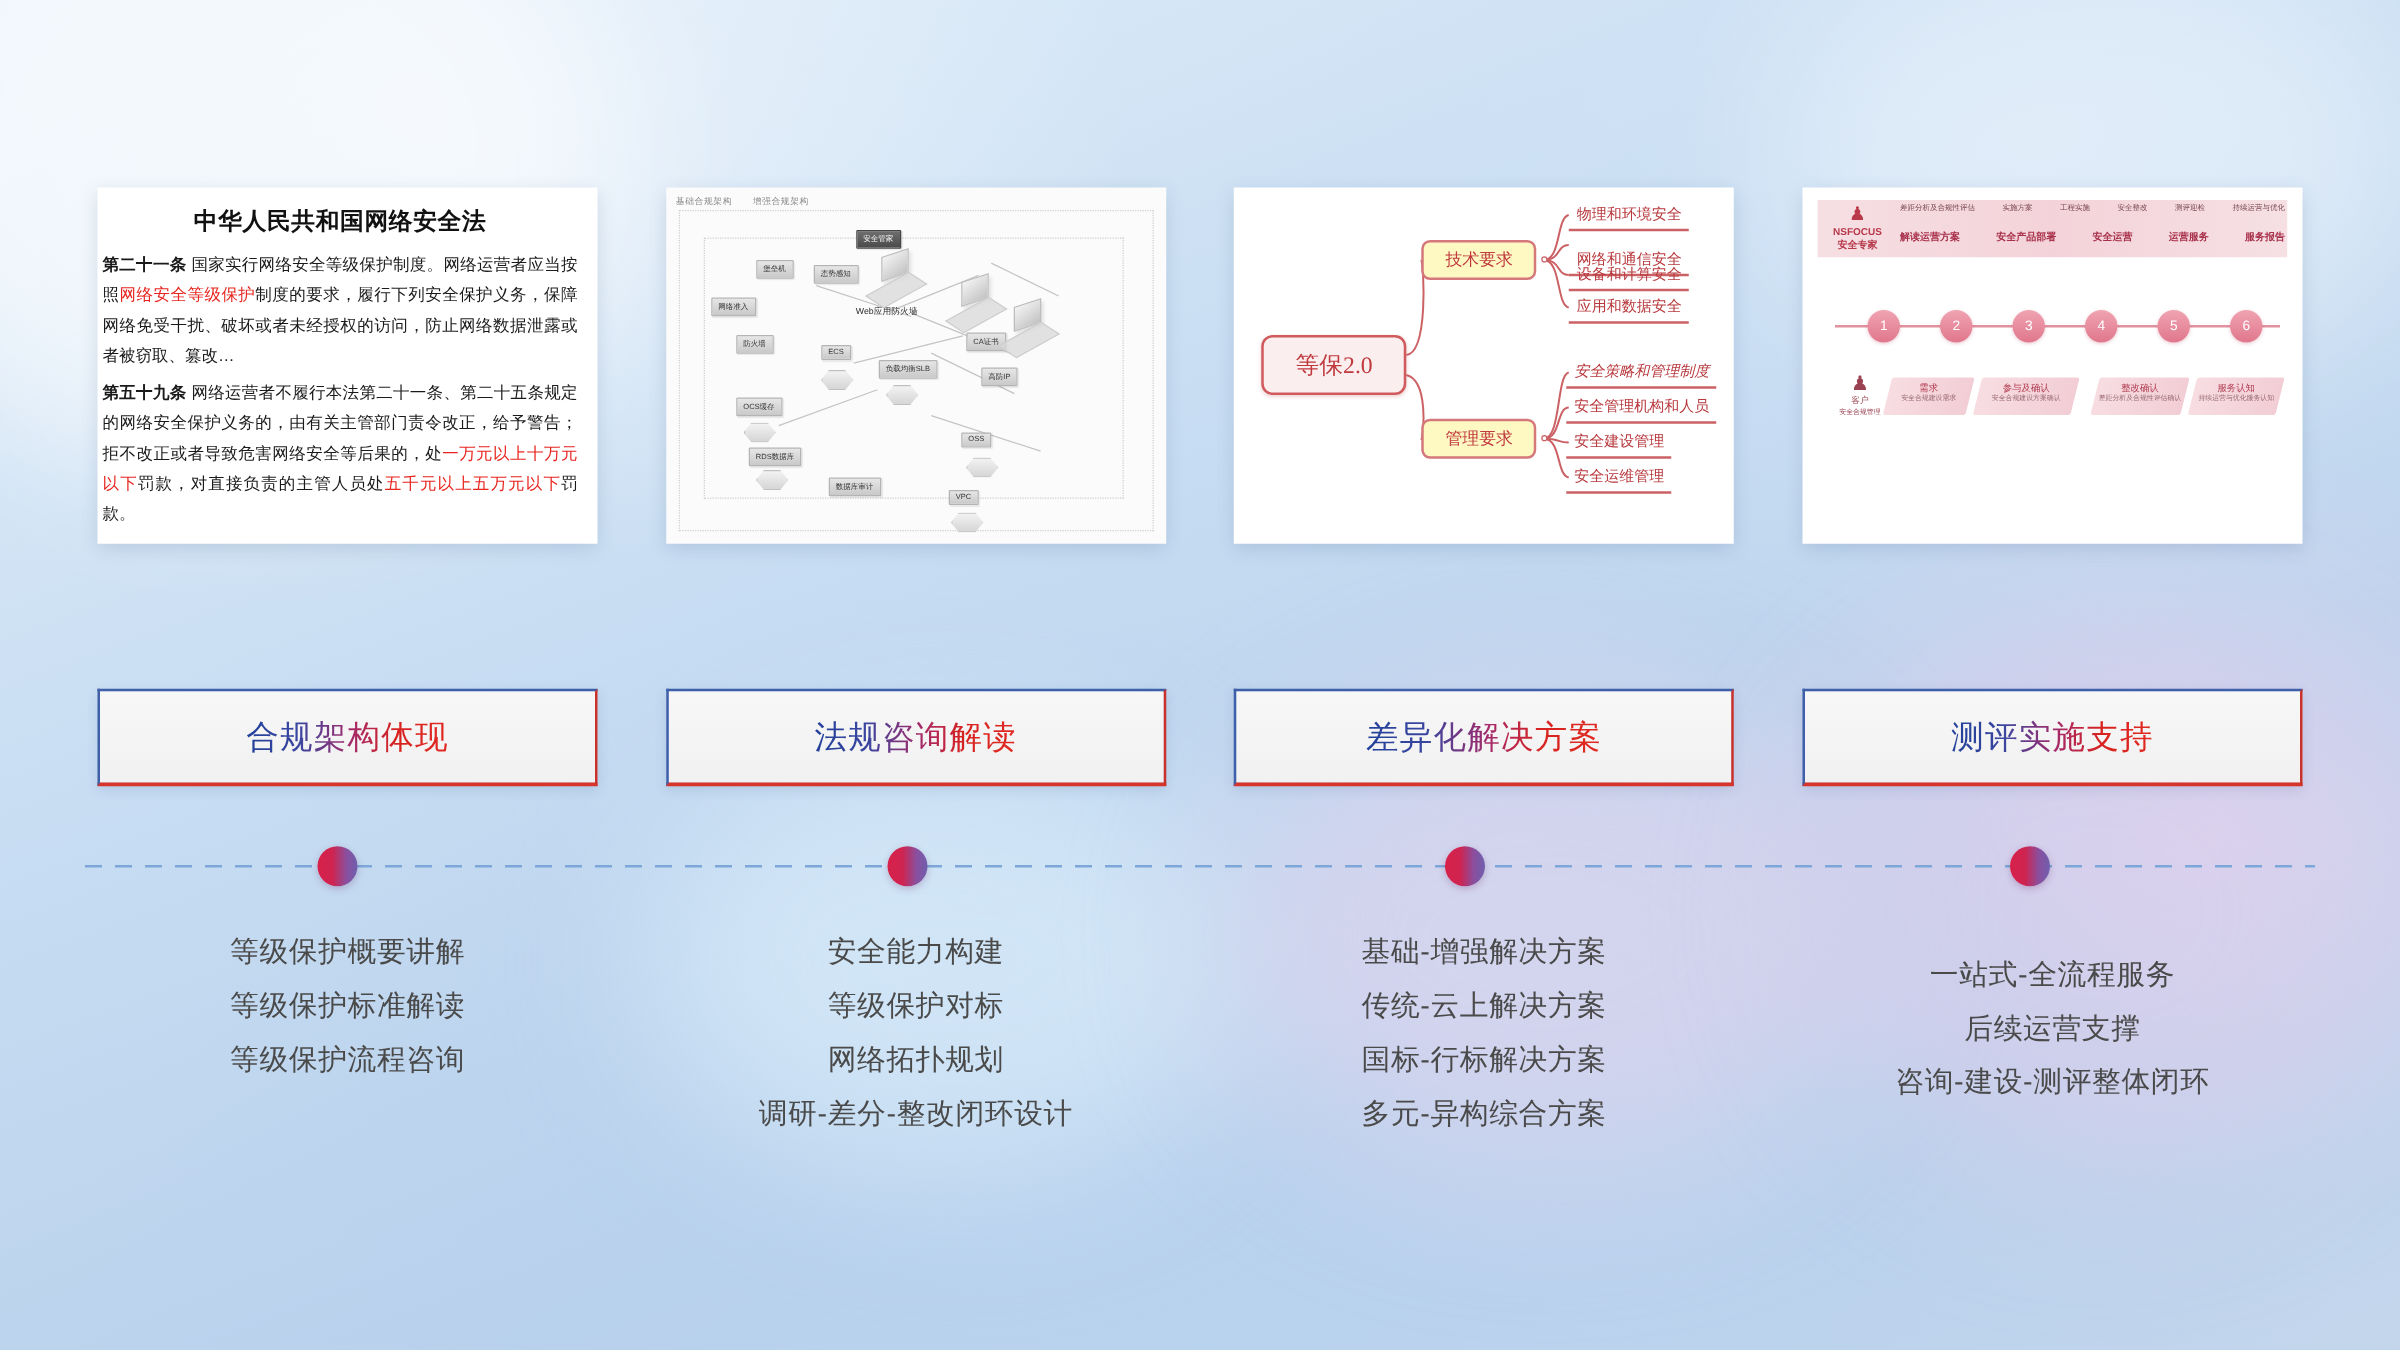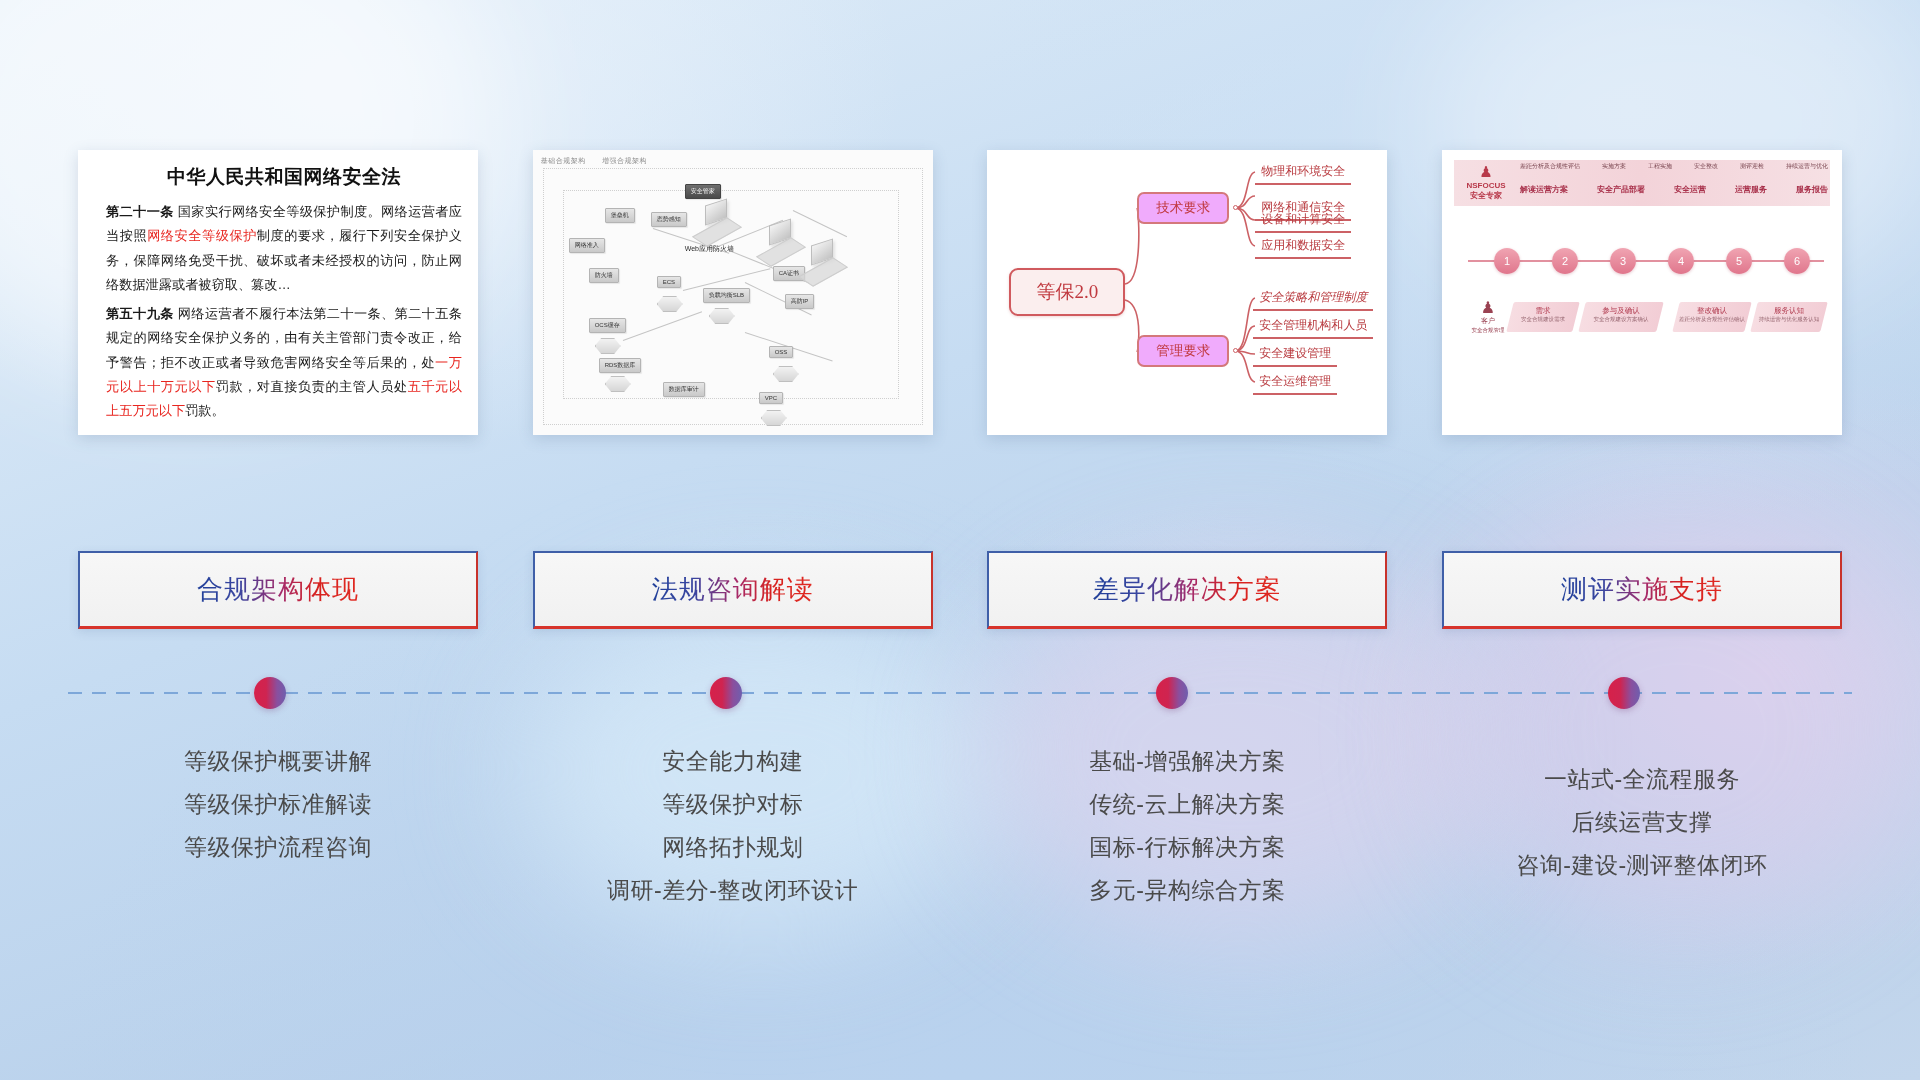--- a/index.html
+++ b/index.html
@@ -43,21 +43,21 @@
   .card {
     width: 400px;
     height: 285px;
     background: #ffffff;
     box-shadow: 0 4px 14px rgba(60,90,130,.18);
     overflow: hidden;
     position: relative;
   }
 
   
-  .law-card { padding: 14px 16px 10px 28px; }
+  .law-card { padding: 14px 16px 10px 4px; }
   .law-title {
     text-align: center;
     font-size: 19px;
     font-weight: bold;
     color: #111;
     letter-spacing: .5px;
     margin-bottom: 10px;
     font-family: "Liberation Sans", "DejaVu Sans", sans-serif;
   }
   .law-para {
@@ -135,21 +135,21 @@
     border: 2.5px solid #d05a5e;
     border-radius: 9px;
     display: flex; align-items: center; justify-content: center;
     font-family: "Liberation Serif", "DejaVu Serif", serif;
     font-size: 19px; color: #c0393f;
     box-shadow: 0 1px 3px rgba(190,90,90,.25);
   }
   .mm-branch {
     position: absolute;
     width: 92px; height: 32px;
-    background: #f0abfc;
+    background: #fef9c3;
     border: 2px solid #d4787b;
     border-radius: 7px;
     display: flex; align-items: center; justify-content: center;
     font-family: "Liberation Serif", "DejaVu Serif", serif;
     font-size: 13.5px; color: #c0393f;
   }
   .mm-tech { left: 150px; top: 42px; }
   .mm-mgmt { left: 150px; top: 185px; }
   .mm-leaf {
     position: absolute;

